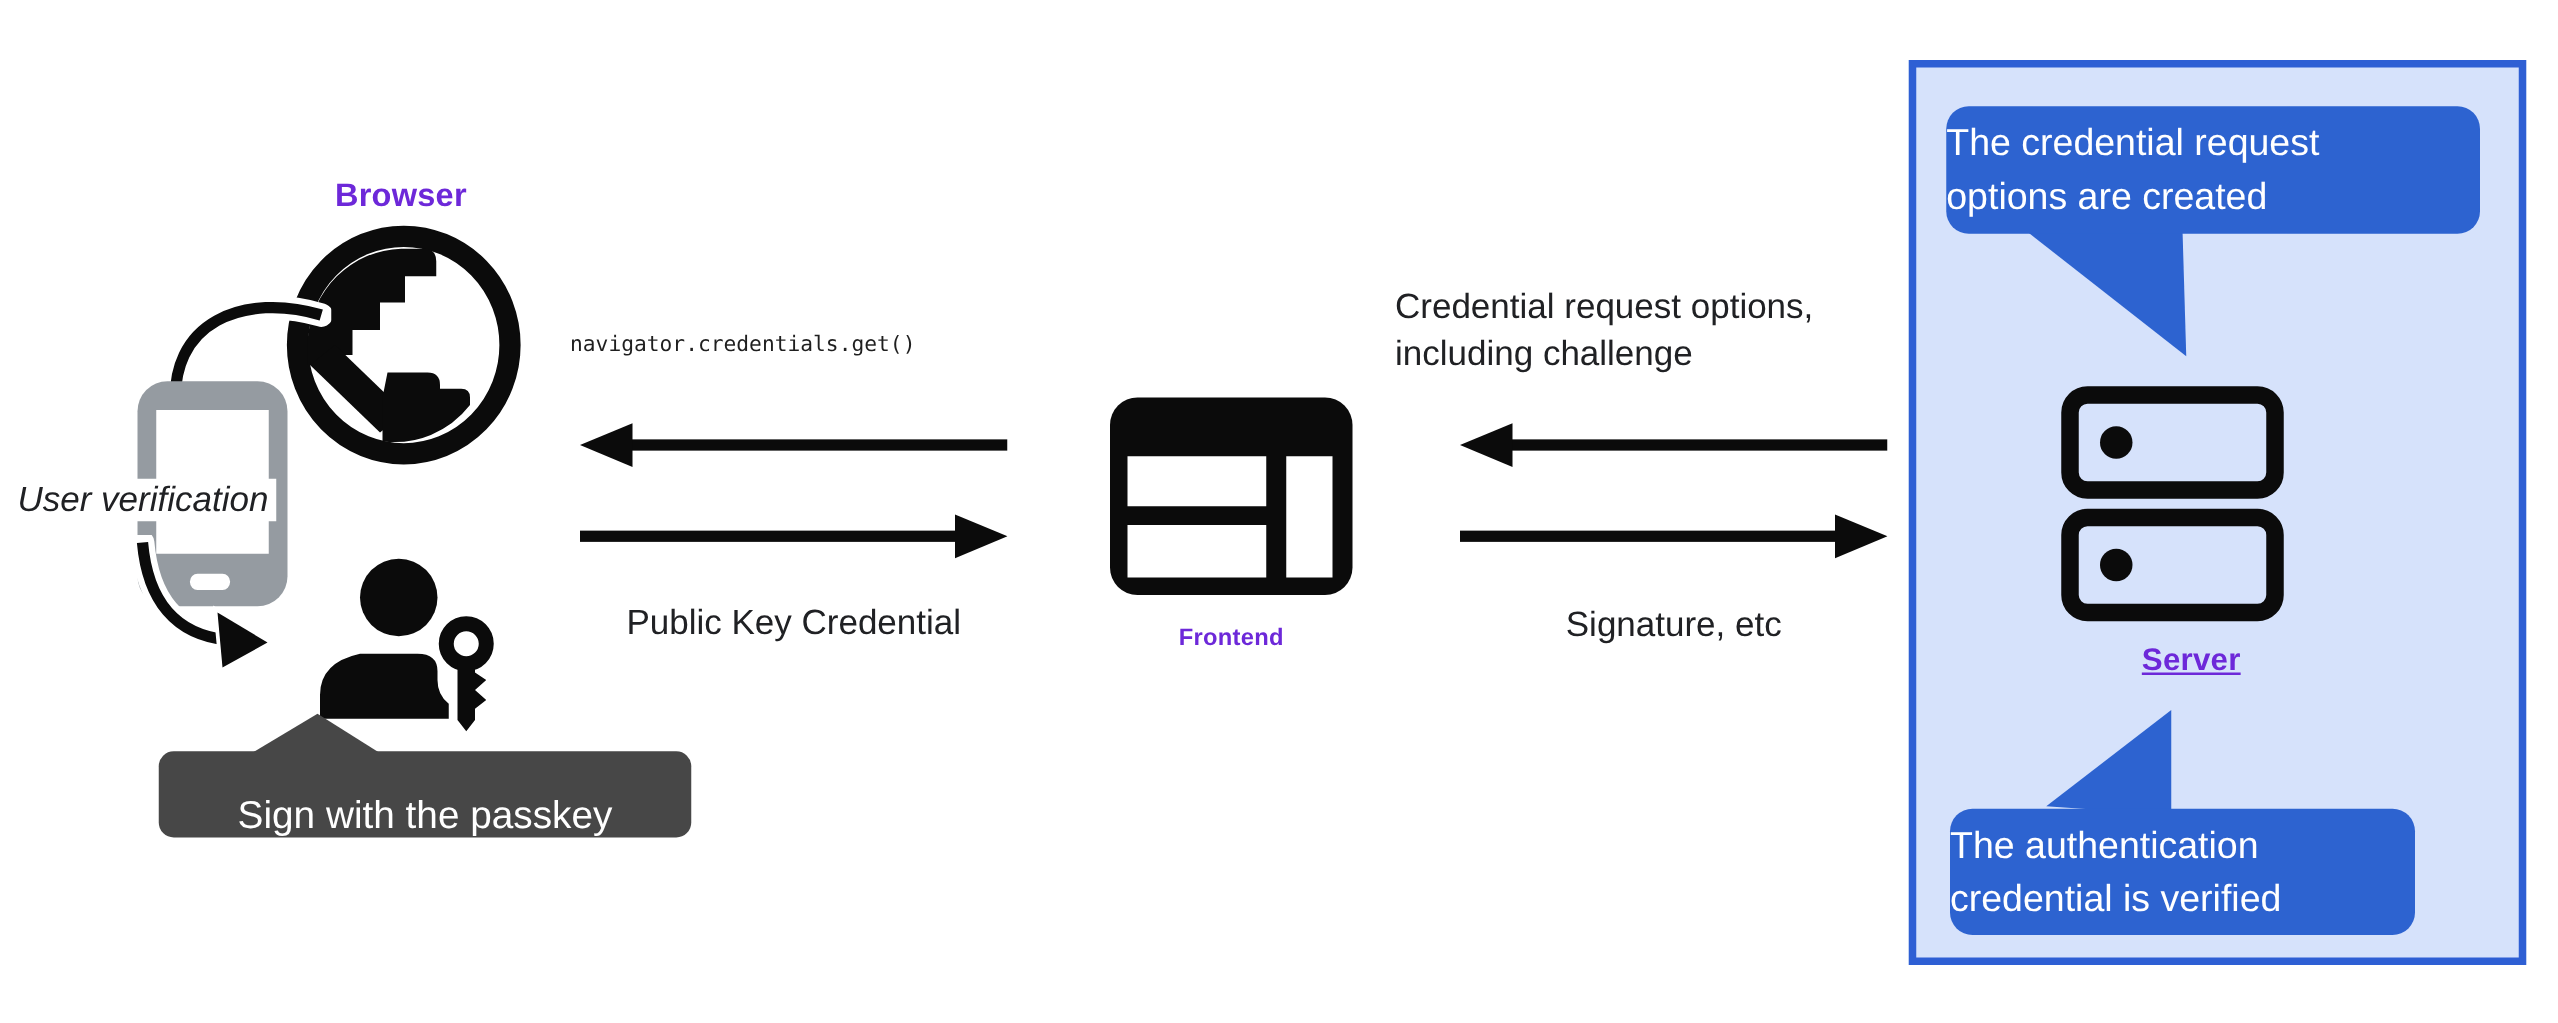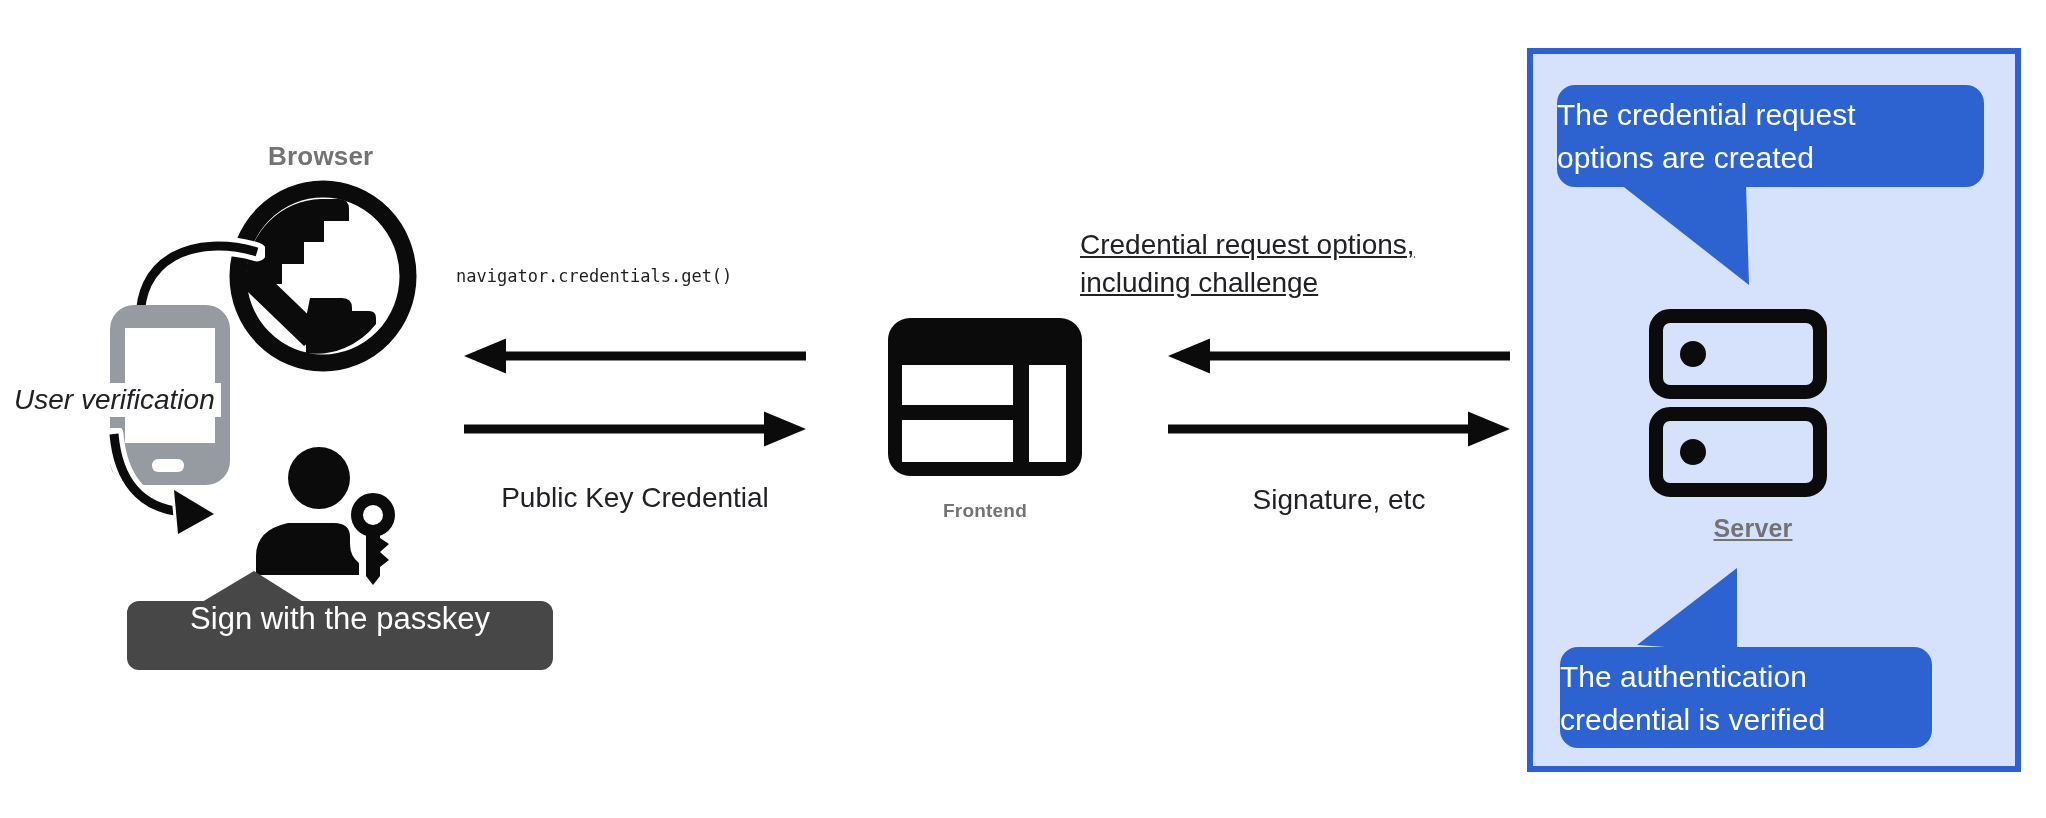--- a/index.html
+++ b/index.html
@@ -1,27 +1,27 @@
 <!DOCTYPE html>
 <html><head>
 <meta charset="utf-8">
 <style>
   * { margin:0; padding:0; box-sizing:border-box; }
   html,body { background:#ffffff; }
   body { font-family:"Liberation Sans", sans-serif; color:#202124; }
   .canvas { position:relative; width:2046px; height:818px; background:#fff; overflow:hidden; }
   .abs { position:absolute; }
-  .actor-label { font-weight:700; font-size:26px; color:#737373; letter-spacing:0.2px; }
+  .actor-label { font-weight:700; font-size:26px; color:#6d28d9; letter-spacing:0.2px; }
   .flow-label { font-size:28px; color:#202124; }
   .code-label { font-family:"DejaVu Sans Mono","Liberation Mono",monospace; font-size:17px; color:#1f1f1f; }
   .center { text-align:center; }
   .halo { background:#fff; padding:1px 6px; }
   .tooltip-box {
     background:#474747; color:#fff; border-radius:12px;
-    display:flex; align-items:flex-start; justify-content:center;
+    display:flex; align-items:flex-end; justify-content:center;
     font-size:31px;
   }
   .server-panel {
     background:#d6e2fb; border:6px solid #2e5fd4;
   }
   .bubble {
     background:#2d63d0; color:#fff; border-radius:18px;
     display:flex; flex-direction:column; align-items:flex-start; justify-content:center;
     font-size:30px; line-height:43px;
   }
@@ -90,21 +90,21 @@
   <div class="abs flow-label center" style="left:464px; top:482px; width:342px;">Public Key Credential</div>
 
   <svg class="abs" style="left:886px; top:316px;" width="198" height="162" viewBox="0 0 198 162">
     <rect x="2" y="2" width="194" height="158" rx="22" fill="#0b0b0b"></rect>
     <rect x="16" y="49" width="111" height="40" fill="#ffffff"></rect>
     <rect x="16" y="104" width="111" height="42" fill="#ffffff"></rect>
     <rect x="143" y="49" width="37" height="97" fill="#ffffff"></rect>
   </svg>
   <div class="abs actor-label center" style="left:886px; top:500px; width:198px; font-size:19px;">Frontend</div>
 
-  <div class="abs flow-label" style="left:1080px; top:226px; line-height:38px;text-decoration:underline;">
+  <div class="abs flow-label" style="left:1116px; top:226px; line-height:38px;">
     <div>Credential request options,</div>
     <div>including challenge</div>
   </div>
 
   <svg class="abs" style="left:1168px; top:337px;" width="342" height="38" viewBox="0 0 342 38">
     <rect x="36" y="14.5" width="306" height="9" fill="#0b0b0b"></rect>
     <polygon points="0,19 42,1.5 42,36.5" fill="#0b0b0b"></polygon>
   </svg>
 
   <svg class="abs" style="left:1168px; top:410px;" width="342" height="38" viewBox="0 0 342 38">

